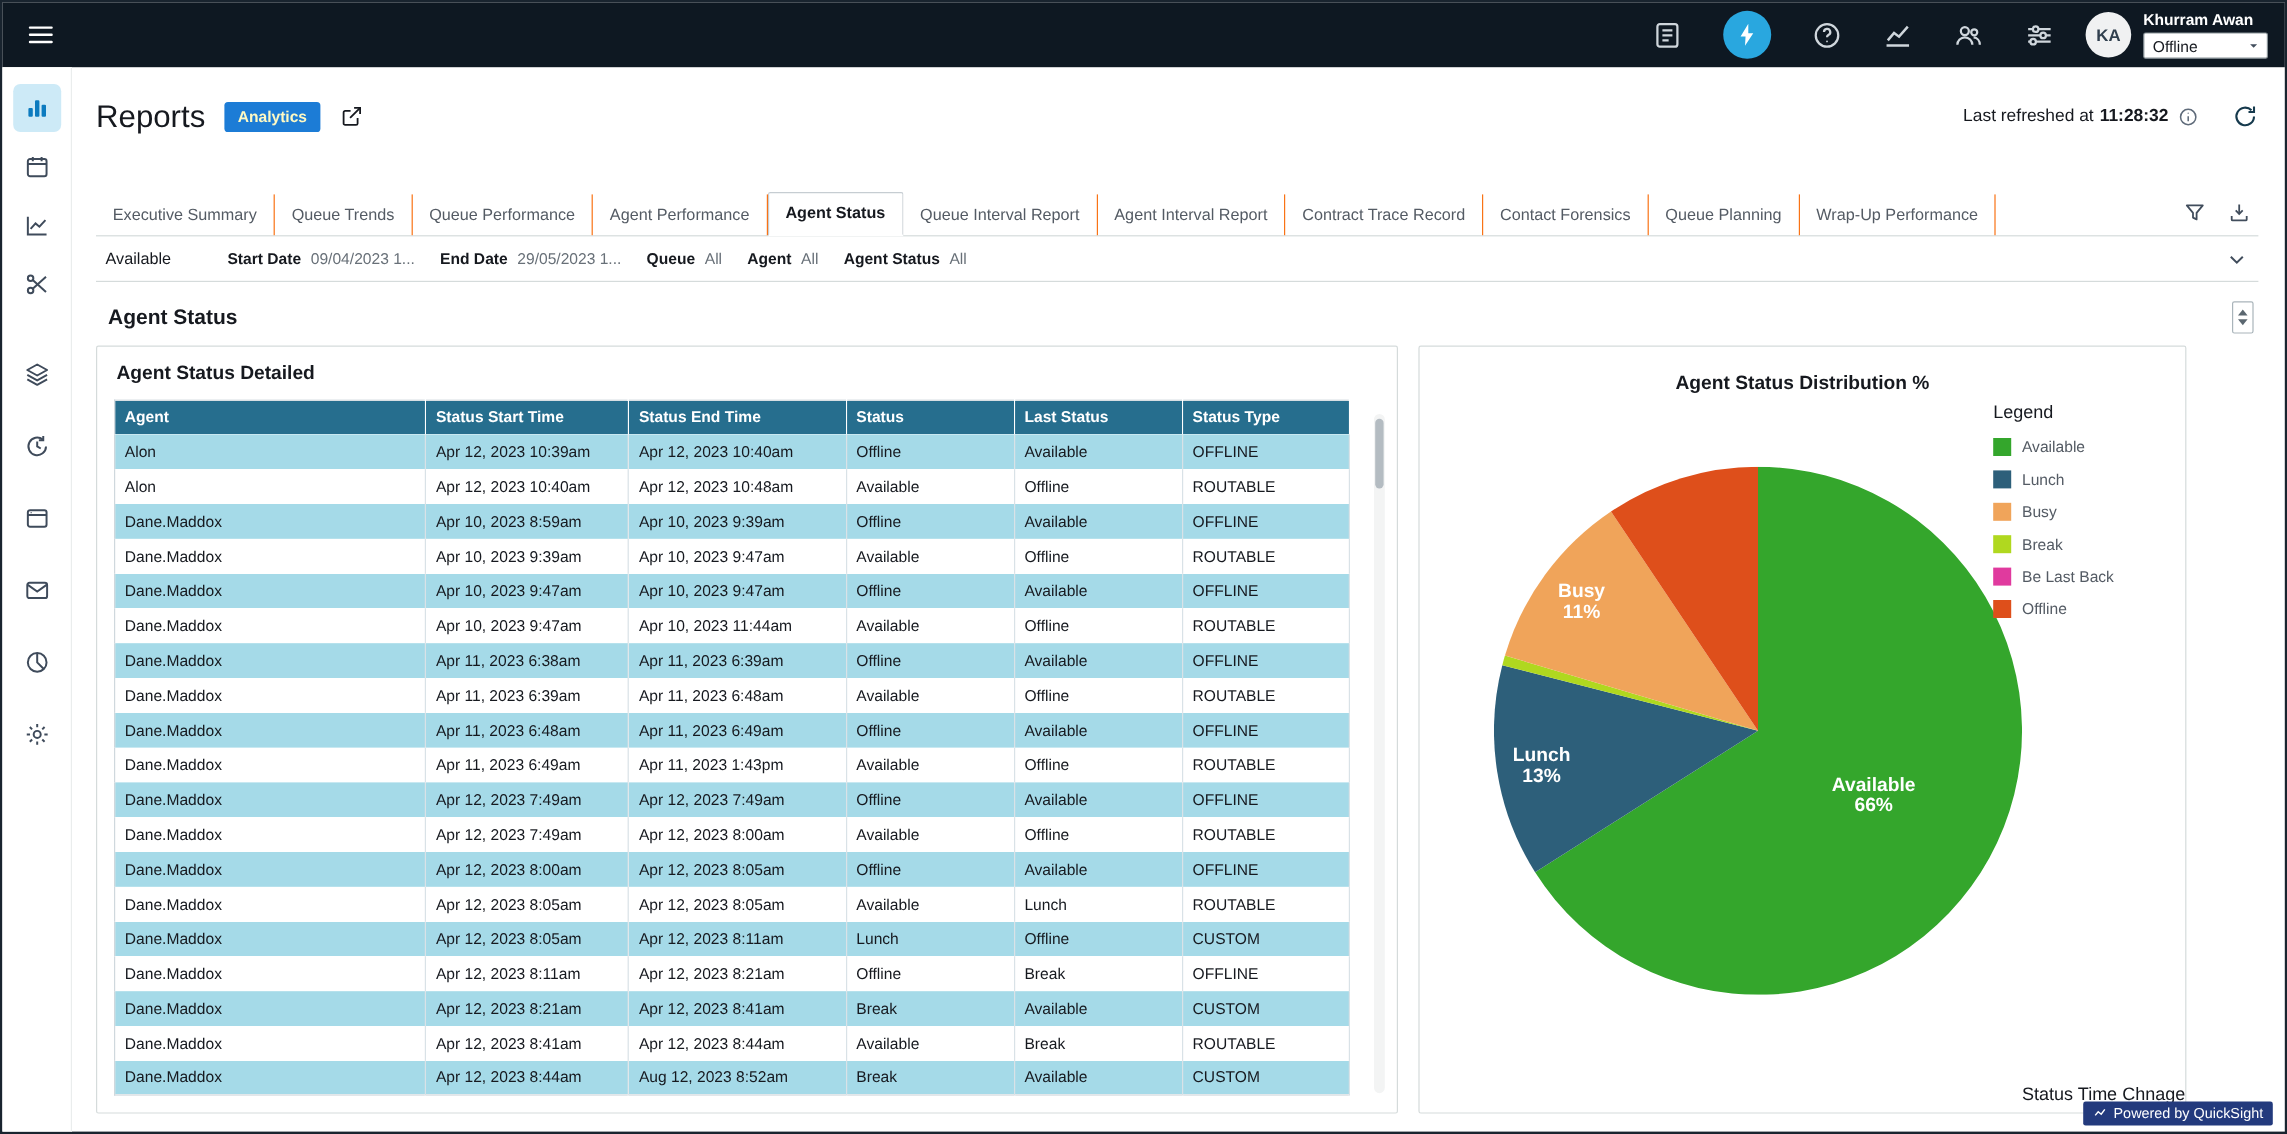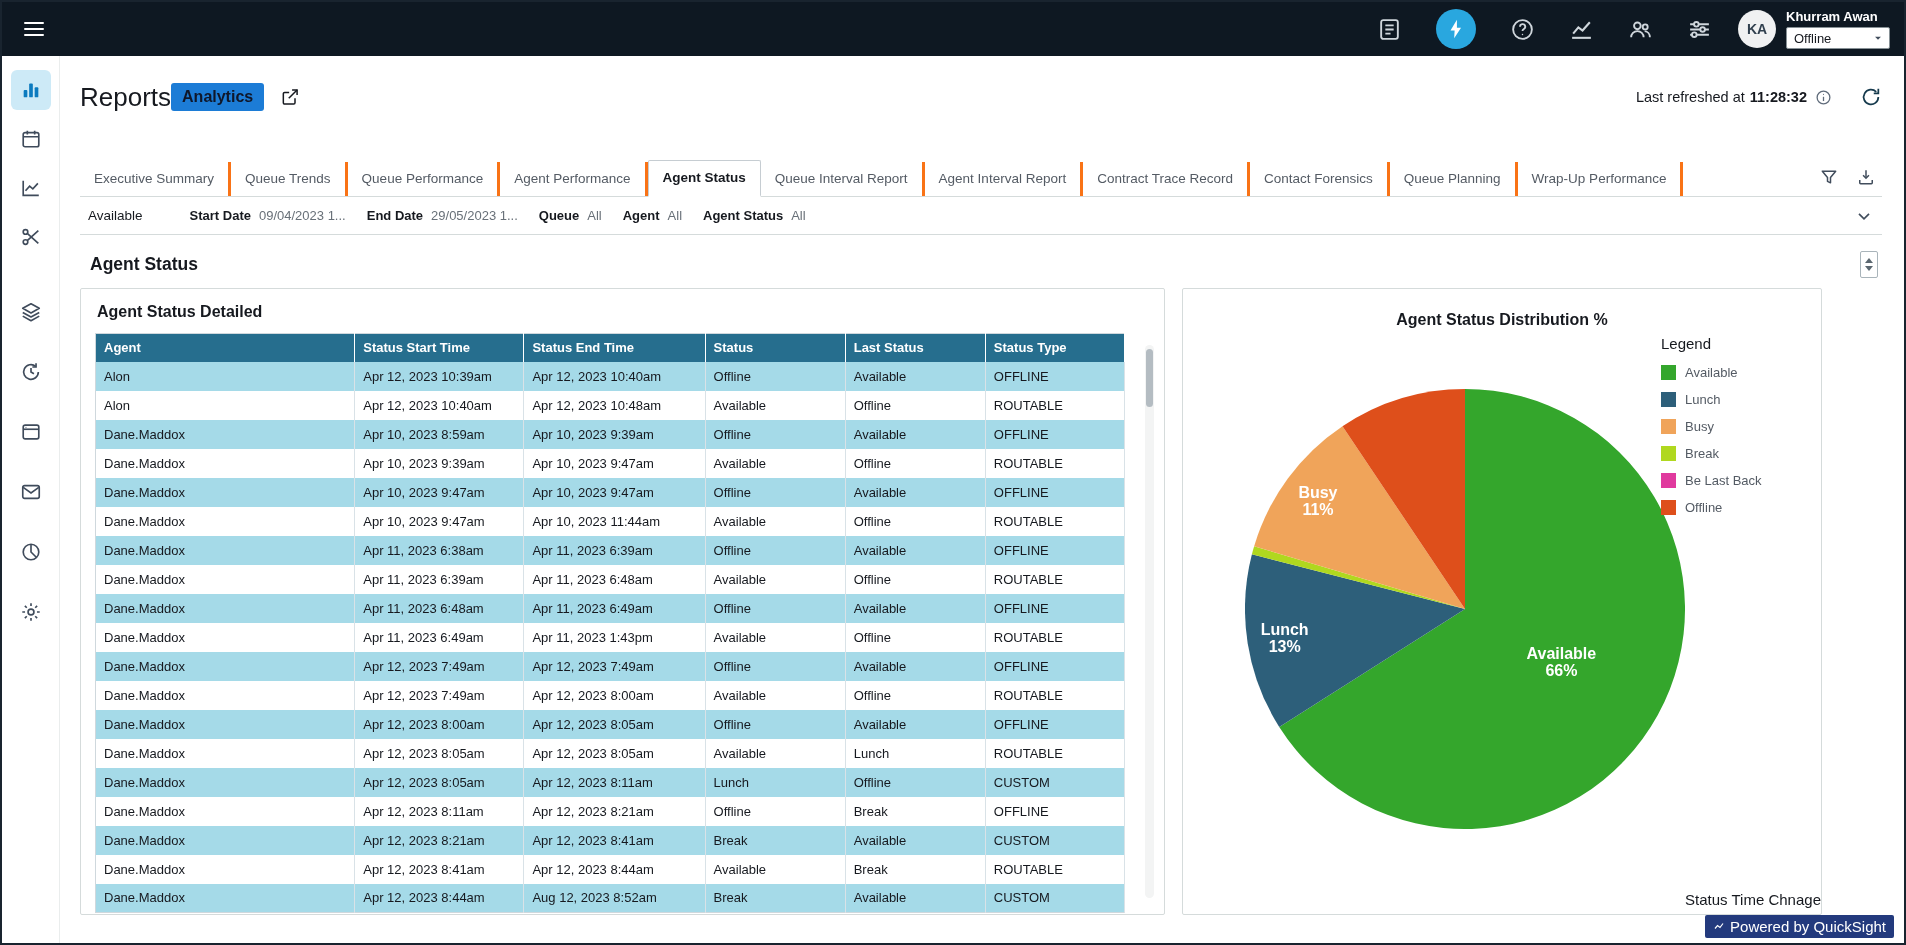--- a/index.html
+++ b/index.html
@@ -32,32 +32,32 @@
   .side-item svg{width:22px;height:22px}
   .side-item.active{background:#cdeaf7;color:#0c7bbf}
   .side-item.gap-top{margin-top:26px}
   .side-item.grp2{margin-top:11px}
 
   .content{flex:1;display:flex;flex-direction:column;padding:18px 22px 0 20px;min-width:0}
 
   
   .page-header{display:flex;align-items:center;height:46px}
   .page-header h1{font-size:26px;font-weight:400}
-  .badge{background:#1c7cd6;color:#0f172a;font-size:16px;font-weight:700;padding:5px 11px;border-radius:3px;}
+  .badge{background:#1c7cd6;color:#fef9c3;font-size:13px;font-weight:700;padding:5px 11px;border-radius:3px;margin-left:16px}
   .icon.ext{width:20px;height:20px;color:#16191f;margin-left:16px;cursor:pointer}
   .refresh-info{margin-left:auto;display:flex;align-items:center;font-size:14.5px}
   .refresh-info .time{font-weight:700;margin-left:5px}
   .icon.info{width:17px;height:17px;color:#5f6b7a;margin-left:8px;cursor:pointer}
   .icon.refresh{width:22px;height:22px;color:#163a4d;margin-left:28px;cursor:pointer}
 
   
   .tabs-row{display:flex;align-items:flex-end;margin-top:40px;border-bottom:1px solid #d5dbdb}
   .tabs{display:flex;align-items:flex-end}
   .tab{font-size:13.5px;color:#545b64;padding:9px 14px 10px;white-space:nowrap;cursor:pointer}
-  .tab:not(.active){border-right:3px solid #f97316}
+  .tab:not(.active){border-right:1px solid #f97316}
   .tab.active{background:#fff;color:#16191f;font-weight:700;border:1px solid #c6cdd2;border-bottom:2px solid #fff;margin-bottom:-1px;border-radius:2px 2px 0 0}
   .tab-tools{margin-left:auto;display:flex;gap:17px;align-items:center;padding:0 6px 9px 0;color:#414d5c}
   .icon.tool{width:20px;height:20px;cursor:pointer}
 
   
   .controls-row{display:flex;align-items:center;height:38px;border-bottom:1px solid #d5dbdb;padding:0 8px}
   .controls-label{font-size:13.5px;margin-right:47px}
   .filters{display:flex;align-items:center}
   .filter{display:flex;align-items:center;margin-right:21px;font-size:13px;cursor:pointer}
   .filter .f-label{font-weight:700;margin-right:8px}
@@ -65,42 +65,42 @@
   .controls-chevron{margin-left:auto;width:20px;height:20px;color:#414d5c;cursor:pointer}
 
   
   .section-row{display:flex;align-items:center;padding:16px 4px 10px 10px}
   .section-row h2{font-size:17.5px;font-weight:700}
   .spinner{margin-left:auto;width:18px;height:27px;border:1px solid #a9b4ba;border-radius:2px;display:flex;flex-direction:column;align-items:center;justify-content:center;gap:3px;cursor:pointer;background:#fff}
   .spin-up{width:0;height:0;border-left:4px solid transparent;border-right:4px solid transparent;border-bottom:5px solid #5b6770}
   .spin-down{width:0;height:0;border-left:4px solid transparent;border-right:4px solid transparent;border-top:5px solid #5b6770}
 
   
-  .panels{display:flex;gap:17px;flex:1;min-height:0;padding-bottom:28px}
+  .panels{display:flex;gap:17px;flex:1;min-height:0;padding-bottom:15px}
   .table-panel{flex:none;width:1085px;border:1px solid #d5dbdb;border-radius:2px;padding:12px 14px;position:relative;overflow:hidden;background:#fff}
   .table-panel h3{font-size:16px;font-weight:700;margin:2px 0 12px 2px}
   table{border-collapse:collapse;table-layout:fixed;width:1030px;font-size:13px;border:1px solid #cfd8dd}
   thead th{background:#266e8e;color:#fff;text-align:left;font-weight:700;padding:4px 8px;height:28px;border-right:1px solid rgba(255,255,255,.35);cursor:pointer;white-space:nowrap;overflow:hidden}
   tbody td{padding:4px 8px;height:29px;border-right:1px solid #d9e2e7;white-space:nowrap;overflow:hidden;text-overflow:ellipsis}
   tbody tr:nth-child(odd) td{background:#a5dae8}
   tbody tr:nth-child(even) td{background:#fff}
   .v-scroll{position:absolute;top:56px;right:10px;bottom:16px;width:9px;background:#f3f4f4;border-radius:5px}
   .v-thumb{position:absolute;top:4px;left:1px;width:7px;height:58px;background:#b4bcc2;border-radius:4px;cursor:pointer}
 
   .chart-panel{flex:none;width:640px;border:1px solid #d5dbdb;border-radius:2px;position:relative;overflow:hidden;background:#fff}
   .chart-title{position:absolute;top:22px;left:0;right:0;text-align:center;font-size:16px;font-weight:700}
   #pie{position:absolute;left:62px;top:100px}
   .legend{position:absolute;right:14px;top:46px;width:146px}
   .legend-title{font-size:15px;margin-bottom:13px}
   .legend-item{display:flex;align-items:center;gap:9px;margin-bottom:12px;font-size:13px;color:#545b64}
   .legend-swatch{width:15px;height:15px;flex:none}
   .next-title{position:absolute;bottom:6px;left:0;right:0;text-align:right;font-size:15px}
 
   
-  .qs-badge{position:absolute;right:10px;bottom:5px;background:#233a7d;color:#fff;font-size:15px;display:flex;align-items:center;gap:5px;padding:3px 8px;border-radius:2px;cursor:pointer}
+  .qs-badge{position:absolute;right:10px;bottom:5px;background:#233a7d;color:#fff;font-size:12px;display:flex;align-items:center;gap:5px;padding:3px 8px;border-radius:2px;cursor:pointer}
   .qs-badge .icon{width:12px;height:12px}
 </style>
 </head>
 <body>
 
 <div class="page">
 
   <header class="topbar">
     <span class="icon hamburger">
         <svg viewBox="0 0 24 24" fill="none" stroke="currentColor" stroke-width="2" stroke-linecap="round">

